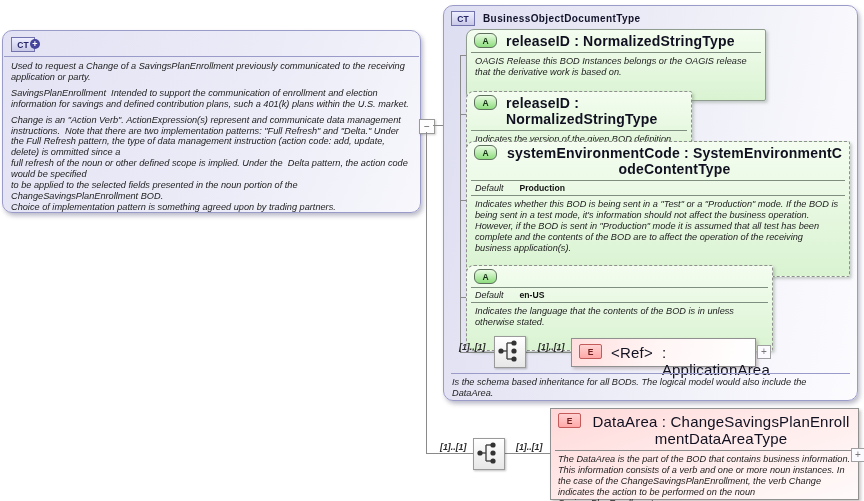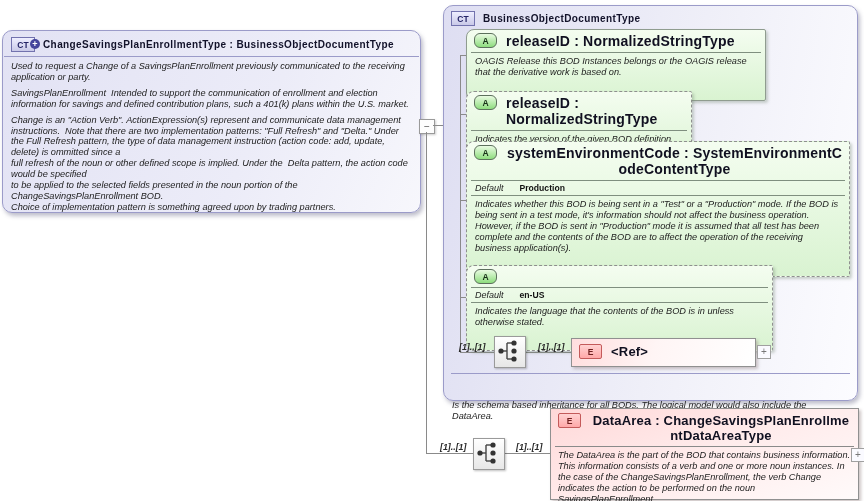--- a/index.html
+++ b/index.html
@@ -38,21 +38,21 @@
   .sep{height:1px;background:#7f8f7f;margin:0 4px;}
   .attr .doc{padding:3px 8px 22px 8px;}
   .default-row{display:flex;align-items:baseline;padding:2px 8px 2px 8px;}
   .default-label{font-style:italic;font-size:9px;color:#222;}
   .default-value{font-weight:bold;font-size:8.6px;margin-left:16px;color:#111;}
   
   .elem{position:absolute;border:1px solid #909090;
         background:linear-gradient(105deg,#ffdede 0%,#fff5f5 45%,#ffffff 100%);
         box-shadow:2px 2px 3px rgba(130,110,110,.4);}
   .elem-title{display:flex;align-items:flex-start;gap:9px;padding:4px 6px 3px 7px;}
-  .elem-name{font-weight:bold;font-size:13px;letter-spacing:.2px;color:#101020;}
+  .elem-name{font-weight:normal;font-size:15px;letter-spacing:.2px;color:#101020;}
   .elem-name.center-wrap{word-break:break-all;text-align:center;flex:1;}
   .elem .doc{padding:3px 7px 5px 7px;}
   .elem .sep{background:#8a8a8a;}
   
   .toggle{position:absolute;border:1px solid #9a9a9a;background:#fdfdfd;color:#555;
           display:flex;align-items:center;justify-content:center;font-size:10px;line-height:1;
           box-shadow:1px 1px 2px rgba(0,0,0,.2);}
   .plusbox{position:absolute;width:12px;height:12px;border:1px solid #a0a0a0;background:#fafaff;color:#777;
            display:flex;align-items:center;justify-content:center;font-size:10px;line-height:1;}
   .seqicon{position:absolute;width:30px;height:30px;border:1px solid #9a9a9a;
@@ -64,21 +64,20 @@
 <body>
 
 <div class="canvas">
 
   <div class="ctbox" style="left:2px;top:30px;width:417px;height:181px;">
     <div class="ctbox-header">
       <span class="badge-ct">
         <span>CT</span>
         <span class="ct-plus">+</span>
       </span>
-      <span class="box-title">ChangeSavingsPlanEnrollmentType : BusinessObjectDocumentType</span>
     </div>
     <div class="hline"></div>
     <div style="padding:4px 8px 0 8px;">
       <div class="doc" style="margin-bottom:5px;">Used to request a Change of a SavingsPlanEnrollment previously communicated to the receiving application or party.</div>
       <div class="doc" style="margin-bottom:5px;">SavingsPlanEnrollment  Intended to support the communication of enrollment and election information for savings and defined contribution plans, such a 401(k) plans within the U.S. market.</div>
       <div class="doc">Change is an "Action Verb". ActionExpression(s) represent and communicate data management instructions.  Note that there are two implementation patterns: "Full Refresh" and "Delta." Under the Full Refresh pattern, the type of data management instruction (action code: add, update, delete) is ommitted since a
 full refresh of the noun or other defined scope is implied. Under the  Delta pattern, the action code would be specified
 to be applied to the selected fields presented in the noun portion of the
 ChangeSavingsPlanEnrollment BOD.
 Choice of implementation pattern is something agreed upon by trading partners.</div>
@@ -169,28 +168,29 @@
         <circle cx="19" cy="14" r="2.6" fill="#333"></circle>
         <circle cx="19" cy="22" r="2.6" fill="#333"></circle>
       </svg>
     </div>
     <span class="card" style="left:94px;top:336px;">[1]..[1]</span>
 
     <div class="elem" style="left:127px;top:332px;width:183px;height:27px;">
       <div class="elem-title" style="padding-top:5px;">
         <span class="badge-e">E</span>
         <span class="elem-name" style="width:52px;">&lt;Ref&gt;</span>
+        <span class="elem-name">: ApplicationArea</span>
       </div>
     </div>
     <div class="plusbox" style="left:313px;top:339px;">
       <span>+</span>
     </div>
 
     <div class="line" style="left:7px;top:367px;width:399px;height:1px;background:#9b9bc9;"></div>
-    <div class="inherit-doc" style="left:8px;top:371px;width:397px;margin-top:23px;">Is the schema based inheritance for all BODs. The logical model would also include the DataArea.</div>
+    <div class="inherit-doc" style="left:8px;top:371px;width:397px;">Is the schema based inheritance for all BODs. The logical model would also include the DataArea.</div>
   </div>
 
   <span class="card" style="left:440px;top:442px;">[1]..[1]</span>
   <div class="seqicon" style="left:473px;top:438px;">
     <svg width="28" height="28" viewBox="0 0 28 28">
       <line x1="5" y1="14" x2="12" y2="14" stroke="#444" stroke-width="1.4"></line>
       <circle cx="6" cy="14" r="2.6" fill="#333"></circle>
       <line x1="12" y1="6" x2="12" y2="22" stroke="#444" stroke-width="1.4"></line>
       <line x1="12" y1="6" x2="18" y2="6" stroke="#444" stroke-width="1.4"></line>
       <line x1="12" y1="22" x2="18" y2="22" stroke="#444" stroke-width="1.4"></line>

